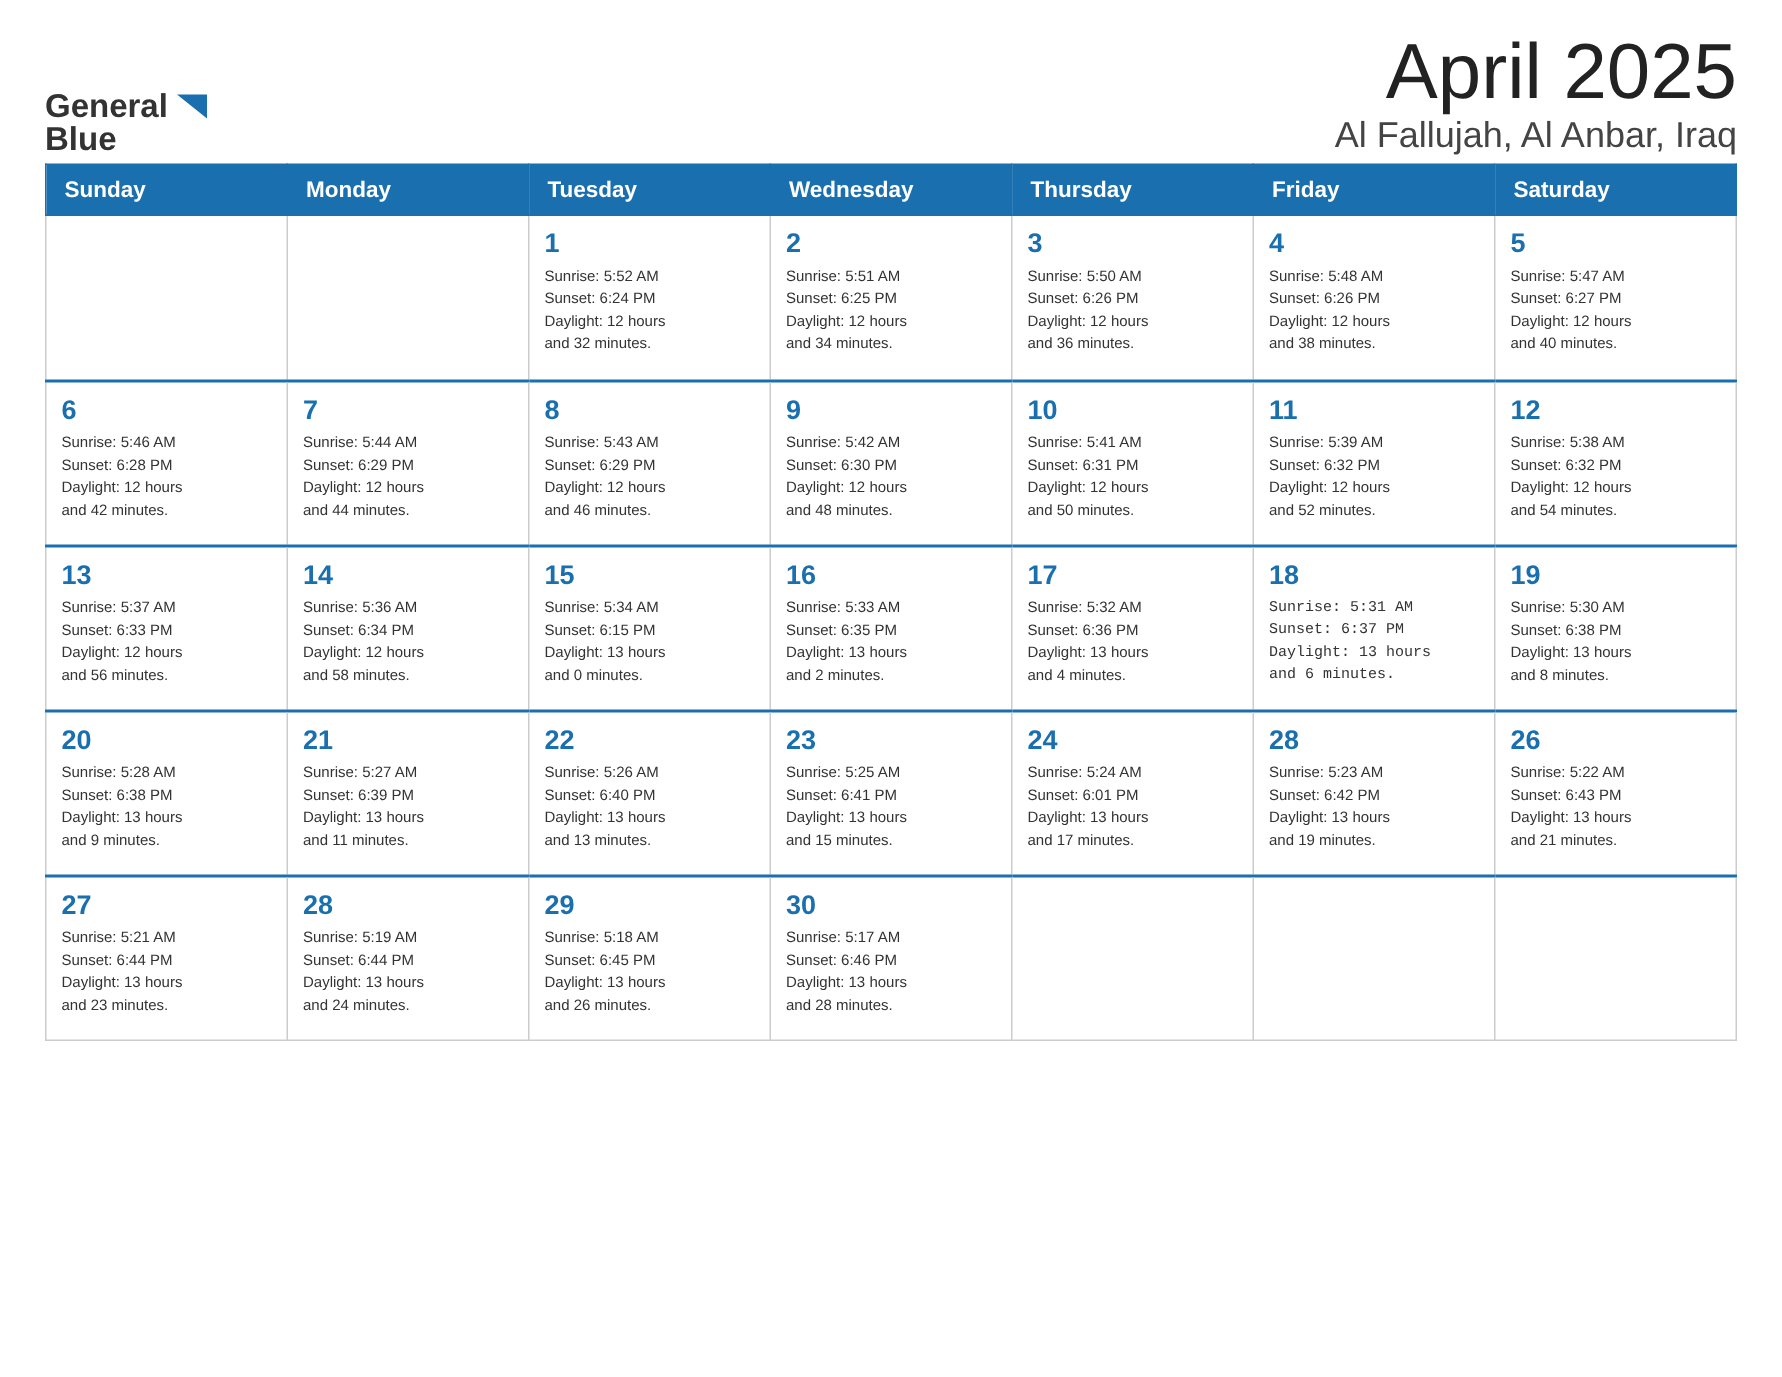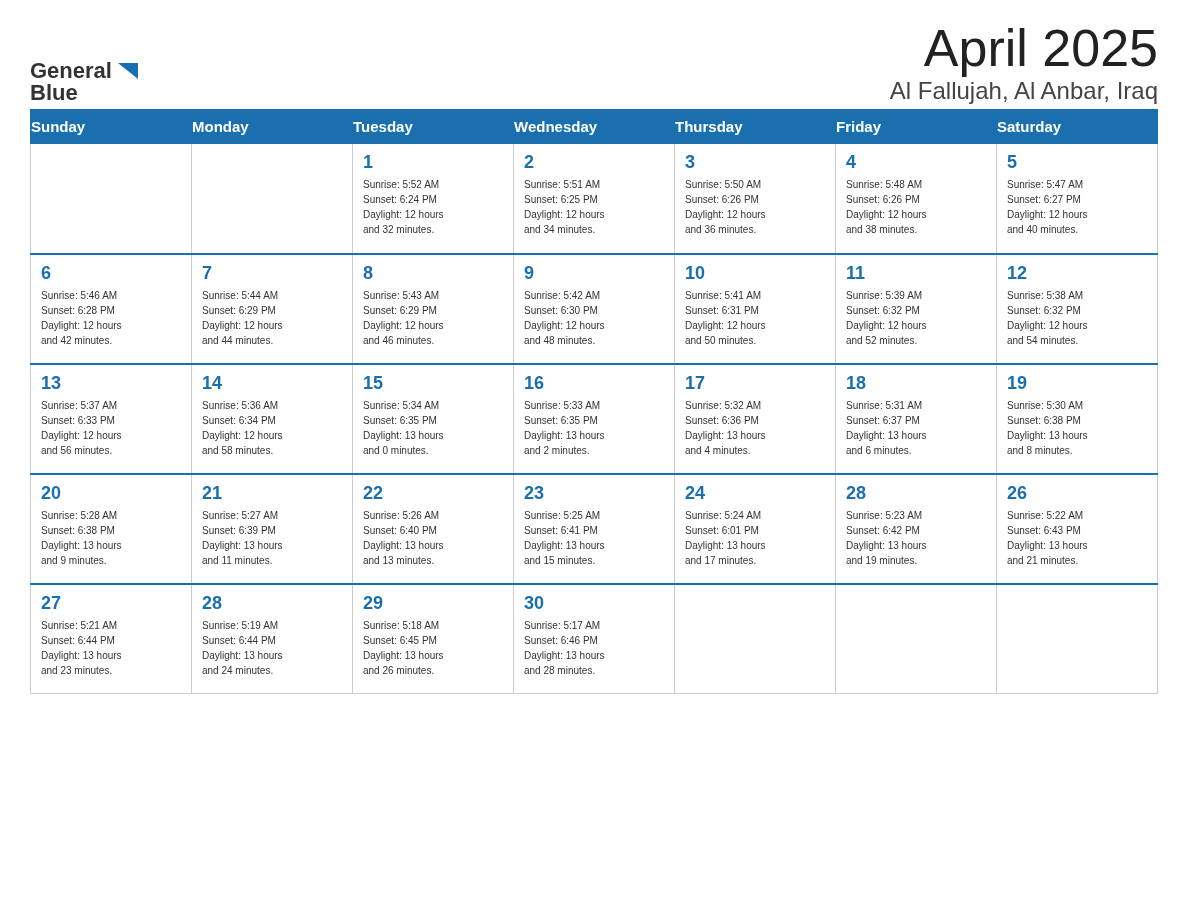--- a/index.html
+++ b/index.html
@@ -49,21 +49,21 @@
     table {
       width: 100%;
       border-collapse: collapse;
       table-layout: fixed;
     }
     thead tr th {
       background-color: #1a6faf;
       color: #fff;
       font-size: 15px;
       font-weight: bold;
-      padding: 8px 0;
+      padding: 8px 12px;
       text-align: left;
       border: 1px solid #1a6faf;
     }
     tbody tr td {
       border: 1px solid #ccc;
       vertical-align: top;
       padding: 8px 10px;
       font-size: 13px;
       color: #333;
       height: 110px;
@@ -225,41 +225,41 @@
         <td>
           <span class="day-number">14</span>
           <div class="day-info" style="white-space: pre-line;">Sunrise: 5:36 AM
 Sunset: 6:34 PM
 Daylight: 12 hours
 and 58 minutes.</div>
         </td>
         <td>
           <span class="day-number">15</span>
           <div class="day-info" style="white-space: pre-line;">Sunrise: 5:34 AM
-Sunset: 6:35 PM
+Sunset: 6:15 PM
 Daylight: 13 hours
 and 0 minutes.</div>
         </td>
         <td>
           <span class="day-number">16</span>
           <div class="day-info" style="white-space: pre-line;">Sunrise: 5:33 AM
 Sunset: 6:35 PM
 Daylight: 13 hours
 and 2 minutes.</div>
         </td>
         <td>
           <span class="day-number">17</span>
           <div class="day-info" style="white-space: pre-line;">Sunrise: 5:32 AM
 Sunset: 6:36 PM
 Daylight: 13 hours
 and 4 minutes.</div>
         </td>
         <td>
           <span class="day-number">18</span>
-          <div class="day-info" style="white-space: pre-line;">Sunrise: 5:31 AM
+          <div class="day-info" style="white-space: pre-line; font-family: Liberation Mono, monospace;">Sunrise: 5:31 AM
 Sunset: 6:37 PM
 Daylight: 13 hours
 and 6 minutes.</div>
         </td>
         <td>
           <span class="day-number">19</span>
           <div class="day-info" style="white-space: pre-line;">Sunrise: 5:30 AM
 Sunset: 6:38 PM
 Daylight: 13 hours
 and 8 minutes.</div>

